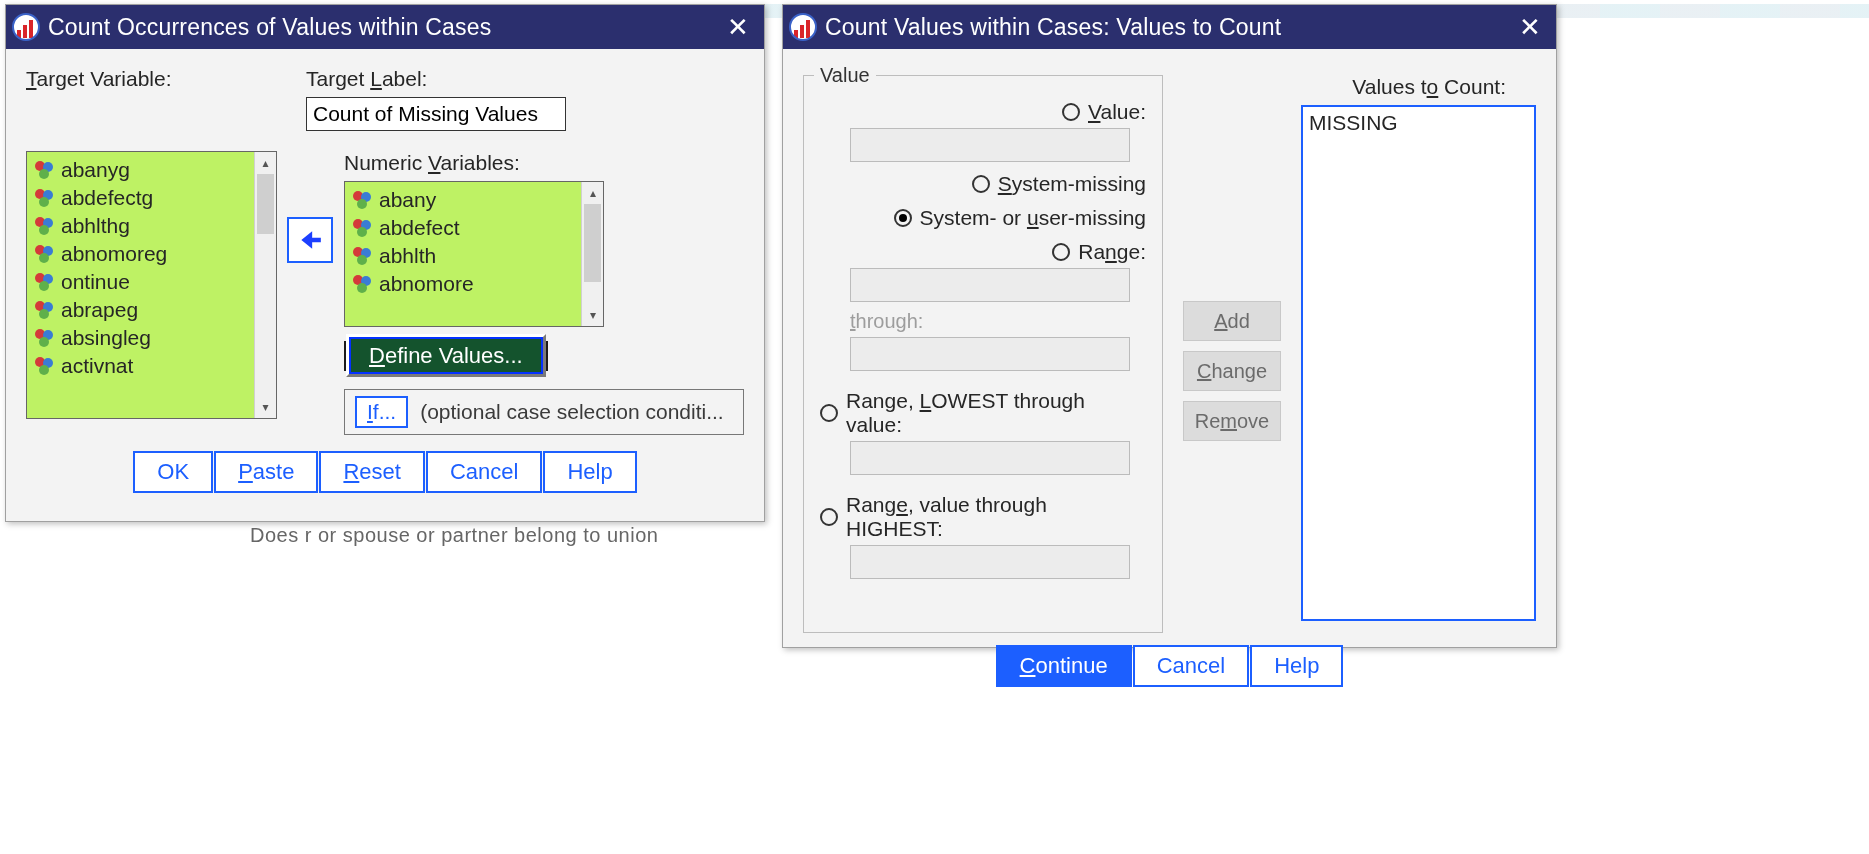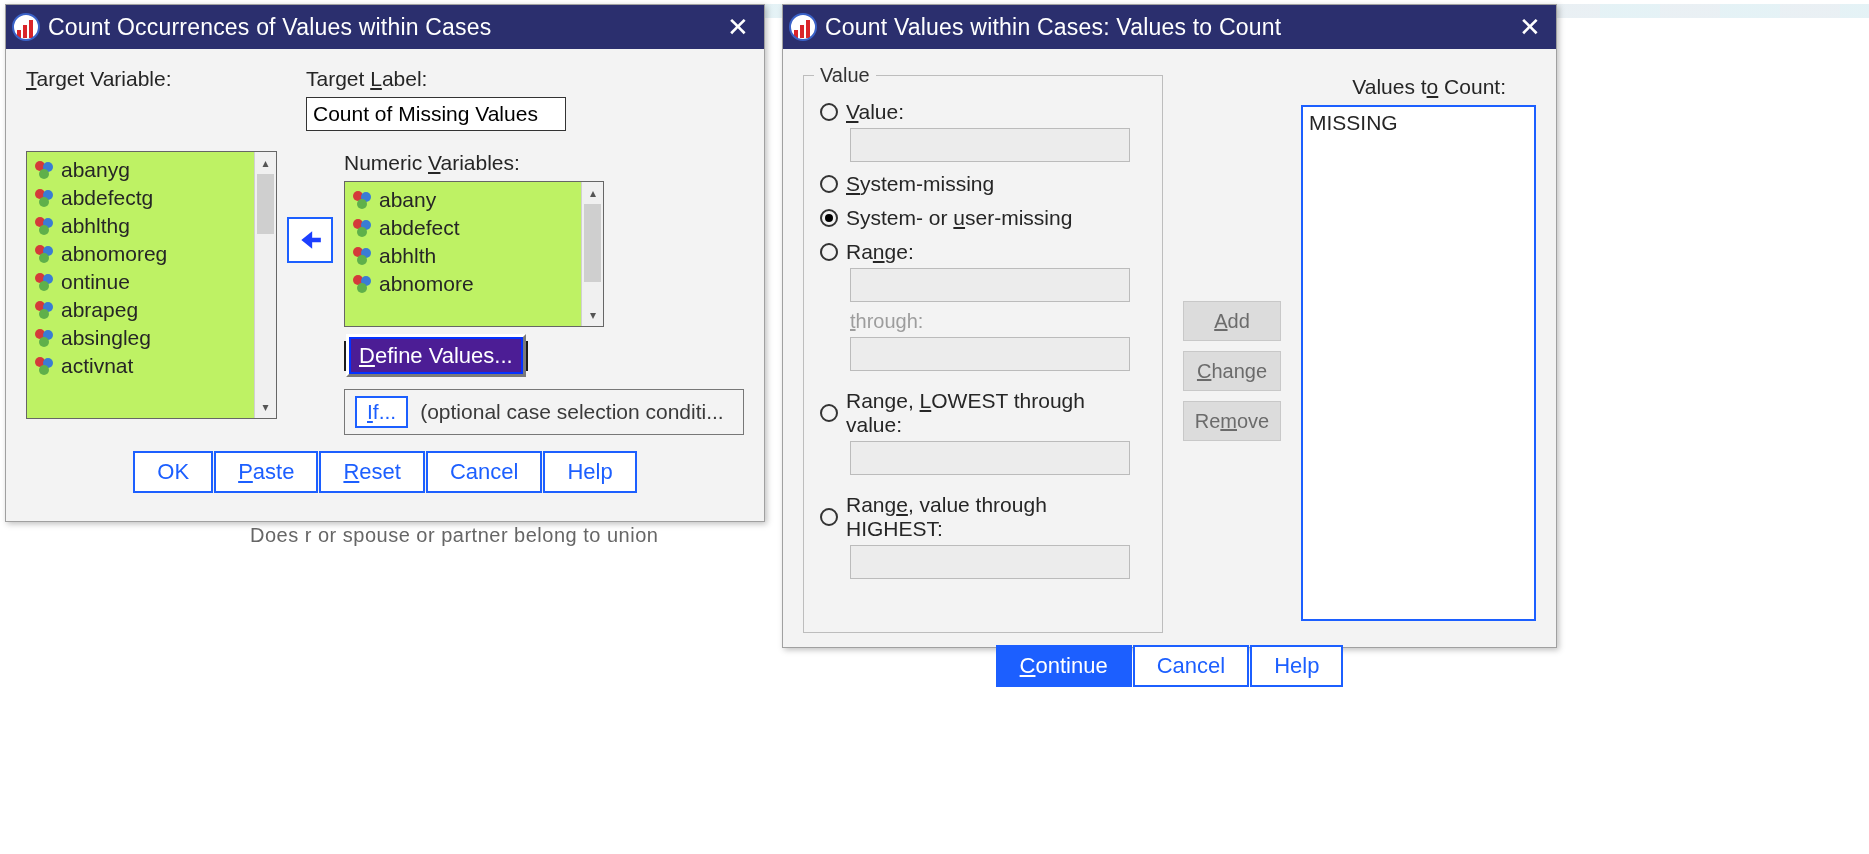--- a/index.html
+++ b/index.html
@@ -29,35 +29,35 @@
   .listbox .sb-up { top:0; }
   .listbox .sb-down { bottom:0; }
   .listbox .thumb { position:absolute; left:2px; right:2px; background:#cfcfcf; }
 
   .var-item { display:flex; align-items:center; gap:6px; padding:2px 6px; font-size:21px; white-space:nowrap; }
   .var-icon { width:22px; height:22px; flex-shrink:0; }
 
   .arrow-btn { width:46px; height:46px; border:2px solid #1c5fff; background:#fff; display:flex; align-items:center; justify-content:center; cursor:pointer; }
   .arrow-btn svg { width:26px; height:26px; }
 
-  .define-btn { border:2px solid #1c1c1c; background:#4c1d95; color:#fff; font-size:22px; padding:6px 10px; cursor:pointer; border-left:3px solid #fff; border-top:3px solid #fff; border-right:3px solid #7a7a7a; border-bottom:3px solid #7a7a7a; box-shadow: inset 0 0 0 2px #0431ff; }
+  .define-btn { border:2px solid #1c1c1c; background:#14532d; color:#fff; font-size:22px; padding:6px 20px; cursor:pointer; border-left:3px solid #fff; border-top:3px solid #fff; border-right:3px solid #7a7a7a; border-bottom:3px solid #7a7a7a; box-shadow: inset 0 0 0 2px #0431ff; }
   .define-outer { border:2px solid #1b1b1b; display:inline-block; }
 
   .if-box { border:1px solid #777; display:flex; align-items:center; gap:12px; padding:6px 10px; }
   .if-inner-btn { border:2px solid #1c5fff; padding:2px 10px; font-size:21px; color:#1c5fff; background:#fff; cursor:pointer; }
   .if-text { color:#3a3a3a; font-size:21px; white-space:nowrap; overflow:hidden; text-overflow:ellipsis; }
 
   .btn-row { display:flex; gap:1px; justify-content:center; margin-top:16px; }
   .dlg-btn { border:2px solid #1c5fff; color:#1c5fff; background:#fff; font-size:22px; padding:6px 22px; cursor:pointer; }
   .dlg-btn.primary { background:#1c5fff; color:#fff; border-color:#1c5fff; }
 
   
   .fieldset { border:1px solid #bdbdbd; padding:14px 16px 16px 16px; position:relative; }
   .fieldset-legend { position:absolute; top:-12px; left:10px; background:#f3f3f3; padding:0 6px; font-size:20px; color:#333; }
-  .radio-row { display:flex; align-items:center; gap:8px; font-size:21px; margin:10px 0 4px 0; }
+  .radio-row { display:flex; align-items:center; gap:8px; font-size:21px; margin:10px 0 4px 0;justify-content:flex-end; }
   .inset-input { margin-left:30px; width:280px; }
   .disabled-text { color:#9d9d9d; }
   .disabled-input { background:#ececec; border:1px solid #bbb; }
   .mid-btn { width:98px; height:40px; background:#dcdcdc; border:1px solid #c8c8c8; color:#6b6b6b; font-size:20px; text-align:center; line-height:38px; cursor:default; }
 
   .vals-list { border:2px solid #1c5fff; background:#fff; padding:4px 6px; overflow:hidden; }
 
   
   .radio { width:18px; height:18px; border:2px solid #333; border-radius:50%; display:inline-flex; align-items:center; justify-content:center; flex-shrink:0; }
   .radio-dot { width:8px; height:8px; border-radius:50%; background:#000; display:none; }

